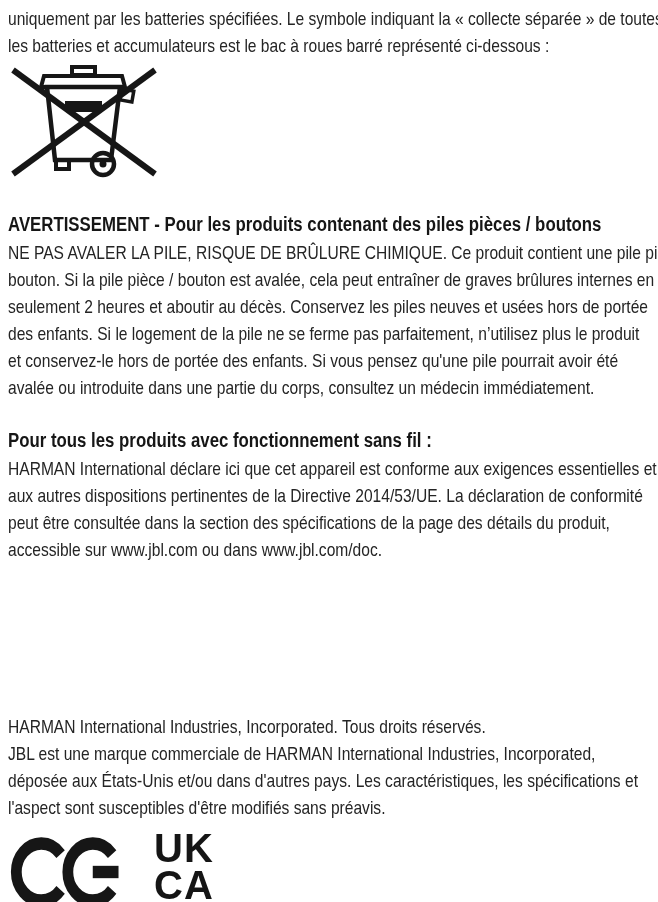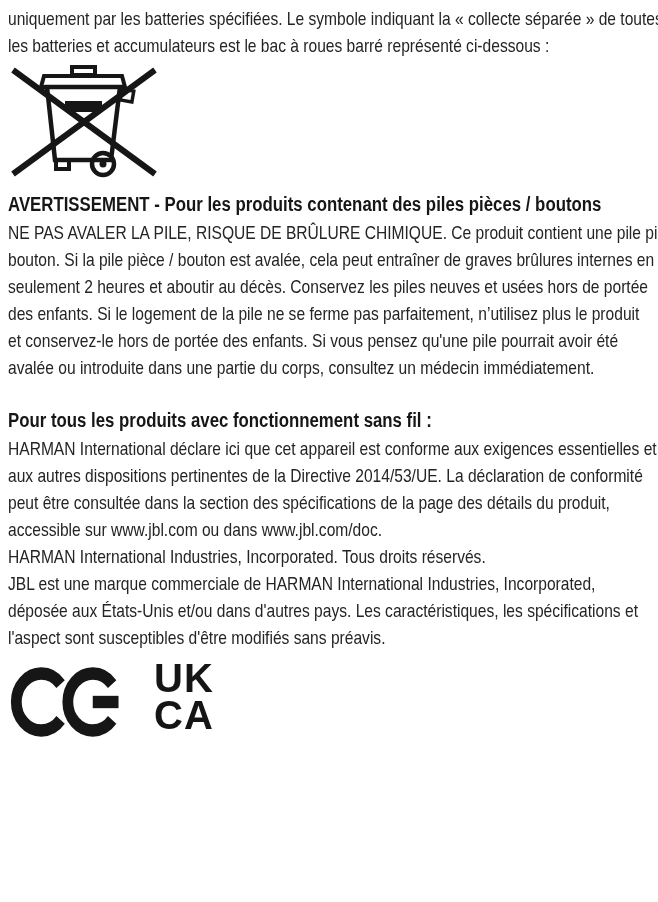--- a/index.html
+++ b/index.html
@@ -21,24 +21,24 @@
   }
   .heading {
     white-space: nowrap;
     font-size: 20px;
     font-weight: bold;
     line-height: 30px;
     transform: scaleX(0.84);
     transform-origin: left center;
     color: #161616;
   }
-  .h1wrap { margin-top: 8px; text-align: center; }
+  .h1wrap { margin-top: 28px; text-align: center; }
   .h2wrap { margin-top: 24px; }
   .weee { margin-top: 4px; display: block; }
-  .legal-block { }
+  .legal-block { margin-top: 150px; }
   .marks-row {
     margin-top: 13px;
     display: flex;
     align-items: flex-start;
     height: 80px;
   }
   .ce-svg { margin-left: 0; display: block; }
   .ukca {
     margin-left: 28px;
     font-weight: bold;

